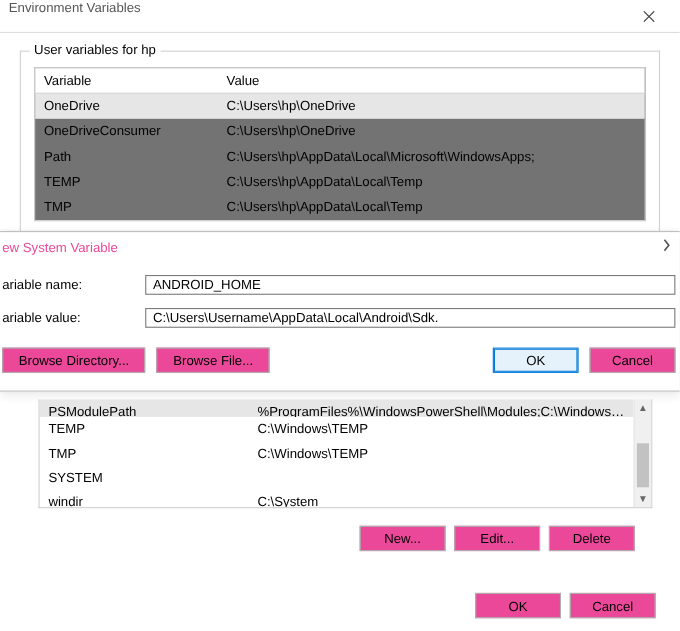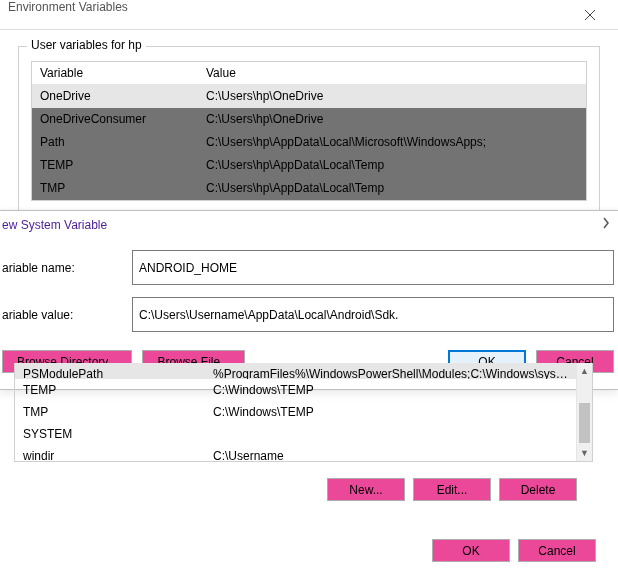--- a/index.html
+++ b/index.html
@@ -92,59 +92,59 @@
     border-top: 1px solid #bfbfbf;
     border-bottom: 1px solid #bfbfbf;
     box-shadow: 0 -1px 3px rgba(0,0,0,0.05), 0 4px 8px rgba(0,0,0,0.08);
     padding-bottom: 16px;
   }
   .overlay-title {
     display: flex;
     align-items: center;
     justify-content: space-between;
     padding: 6px 8px 6px 2px;
-    color: #4c1d95;
+    color: #ec4899;
     font-size: 12px;
   }
   .chevron svg { width: 8px; height: 12px; }
   .form-row {
     display: flex;
     align-items: center;
     margin: 12px 0 0 0;
   }
   .form-label {
     width: 132px;
     padding-left: 2px;
     font-size: 12px;
   }
   .form-input {
     flex: 1;
     margin-right: 4px;
   }
   .form-input input {
     width: 100%;
-    height: 35px;
+    height: 18px;
     border: 1px solid #7a7a7a;
     padding: 2px 6px;
     font-family: inherit;
     font-size: 12px;
     outline: none;
   }
   .overlay-buttons {
     display: flex;
     gap: 10px;
     margin-top: 18px;
     padding: 0 4px 0 2px;
   }
   .overlay-buttons .spacer { flex: 1; }
   
   .sys-table-wrap {
     position: absolute;
     top: 363px;
-    left: 14px;
+    left: 35px;
     right: 25px;
   }
   .sys-table {
     border: 1px solid #d0d0d0;
     border-top: none;
     position: relative;
     height: 99px;
   }
   .sys-body {
     position: absolute;
@@ -274,21 +274,21 @@
         </div>
         <div class="tr" style="display: flex;">
           <div class="td col-var" style="flex: 0 0 190px;">TMP</div>
           <div class="td col-val">C:\Windows\TEMP</div>
         </div>
         <div class="tr" style="display: flex;">
           <div class="td col-val">SYSTEM</div>
         </div>
         <div class="tr" style="display: flex;">
           <div class="td col-var" style="flex: 0 0 190px;">windir</div>
-          <div class="td col-val">C:\Username</div>
+          <div class="td col-val">C:\System</div>
         </div>
       </div>
     <div class="sys-scroll">
       <div class="arrow">▲</div>
       <div class="thumb"></div>
       <div class="arrow" style="position:absolute;bottom:0;left:0;right:0">▼</div>
     </div>
   </div>
   <div class="under-buttons">
     <button class="win">New...</button>

